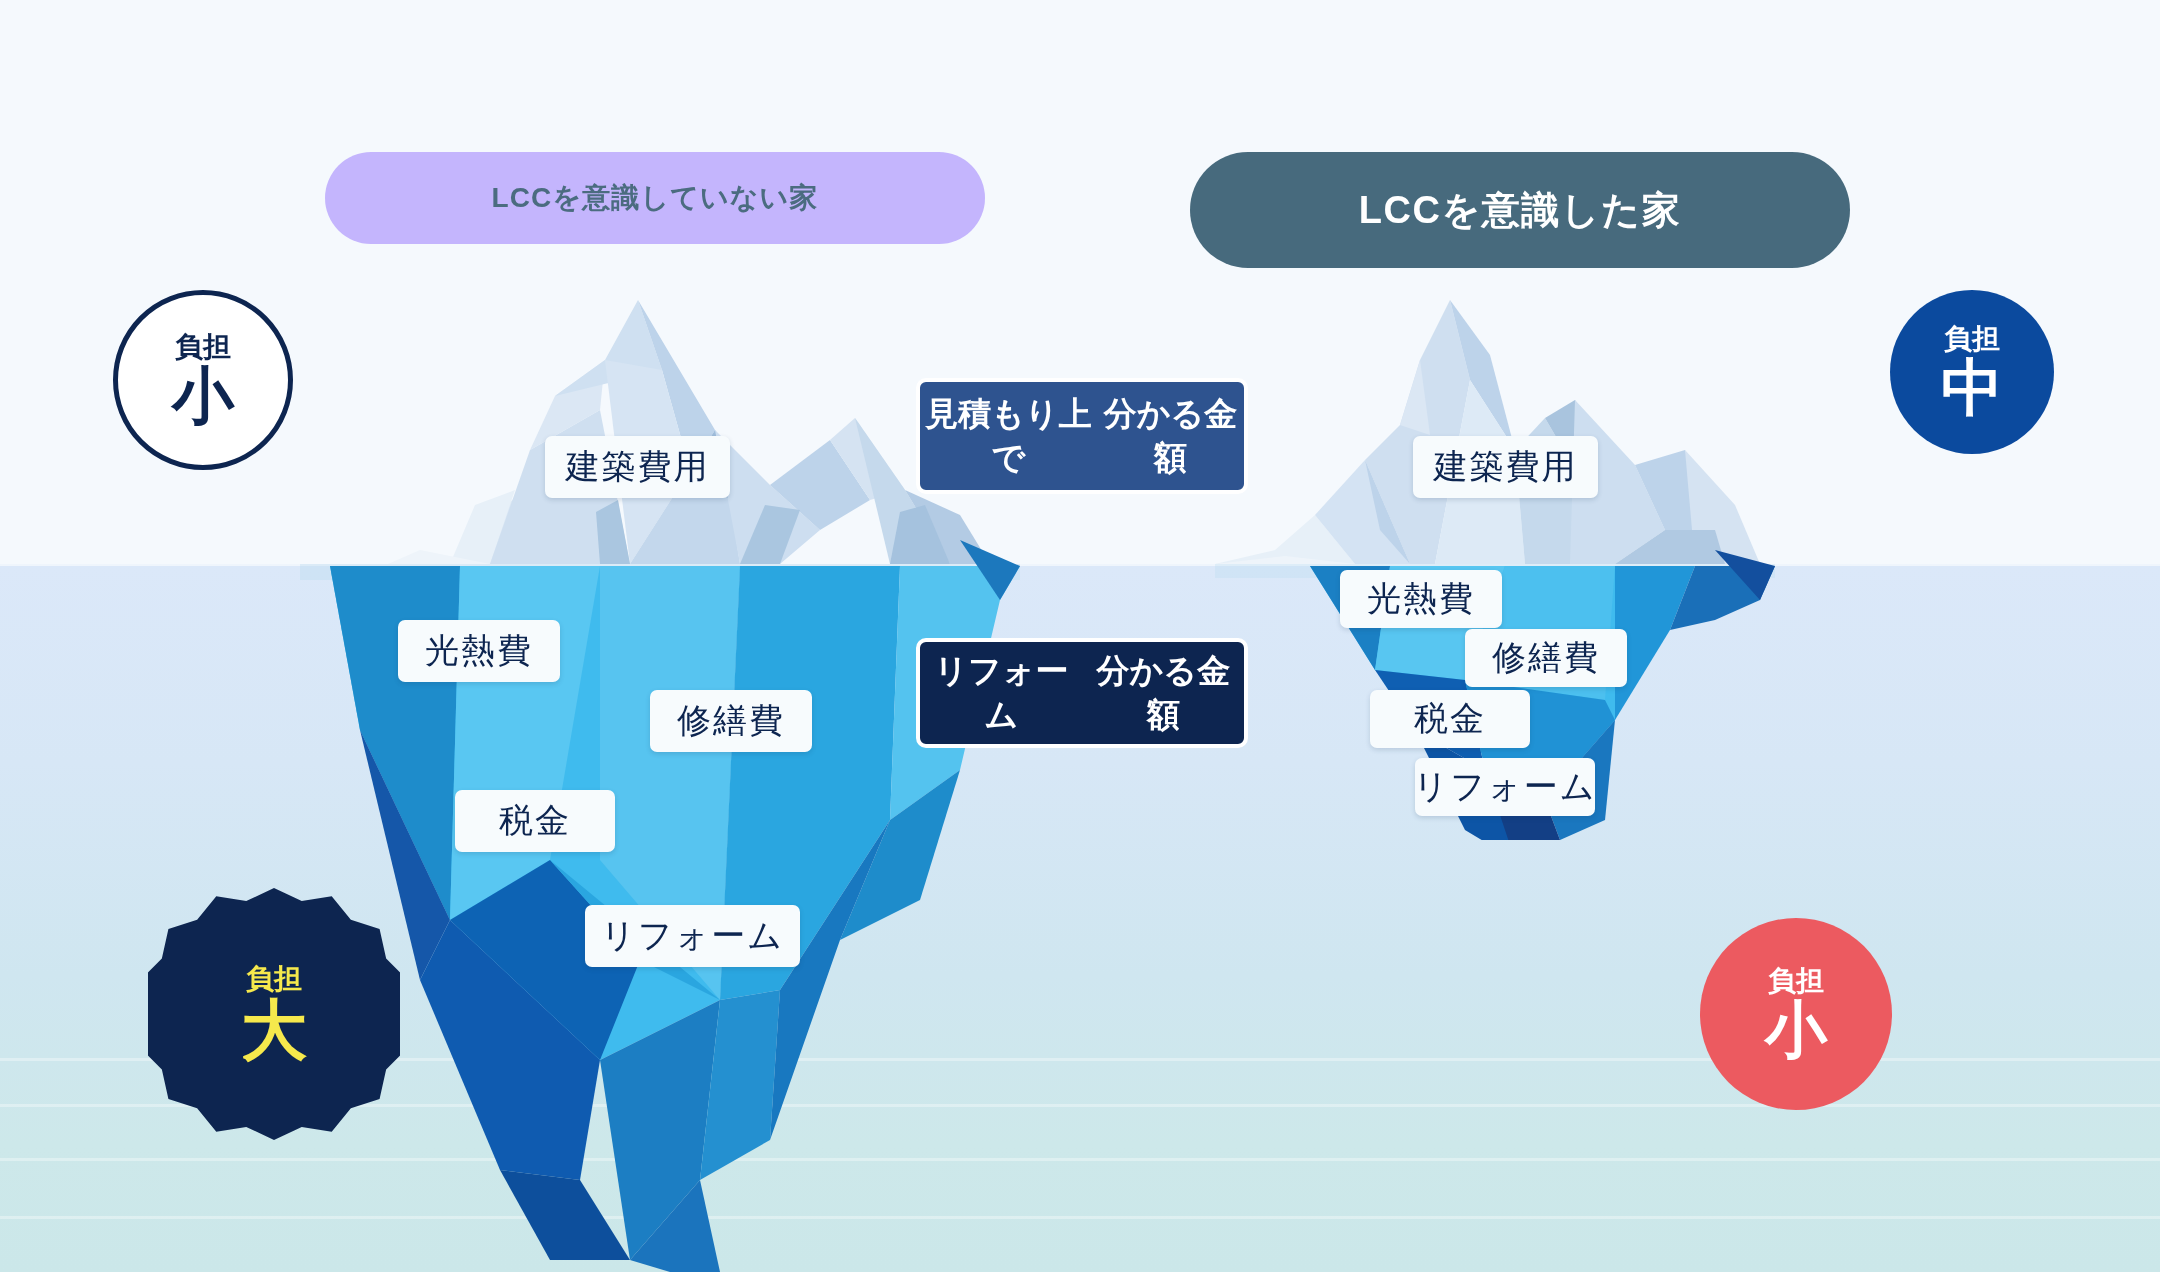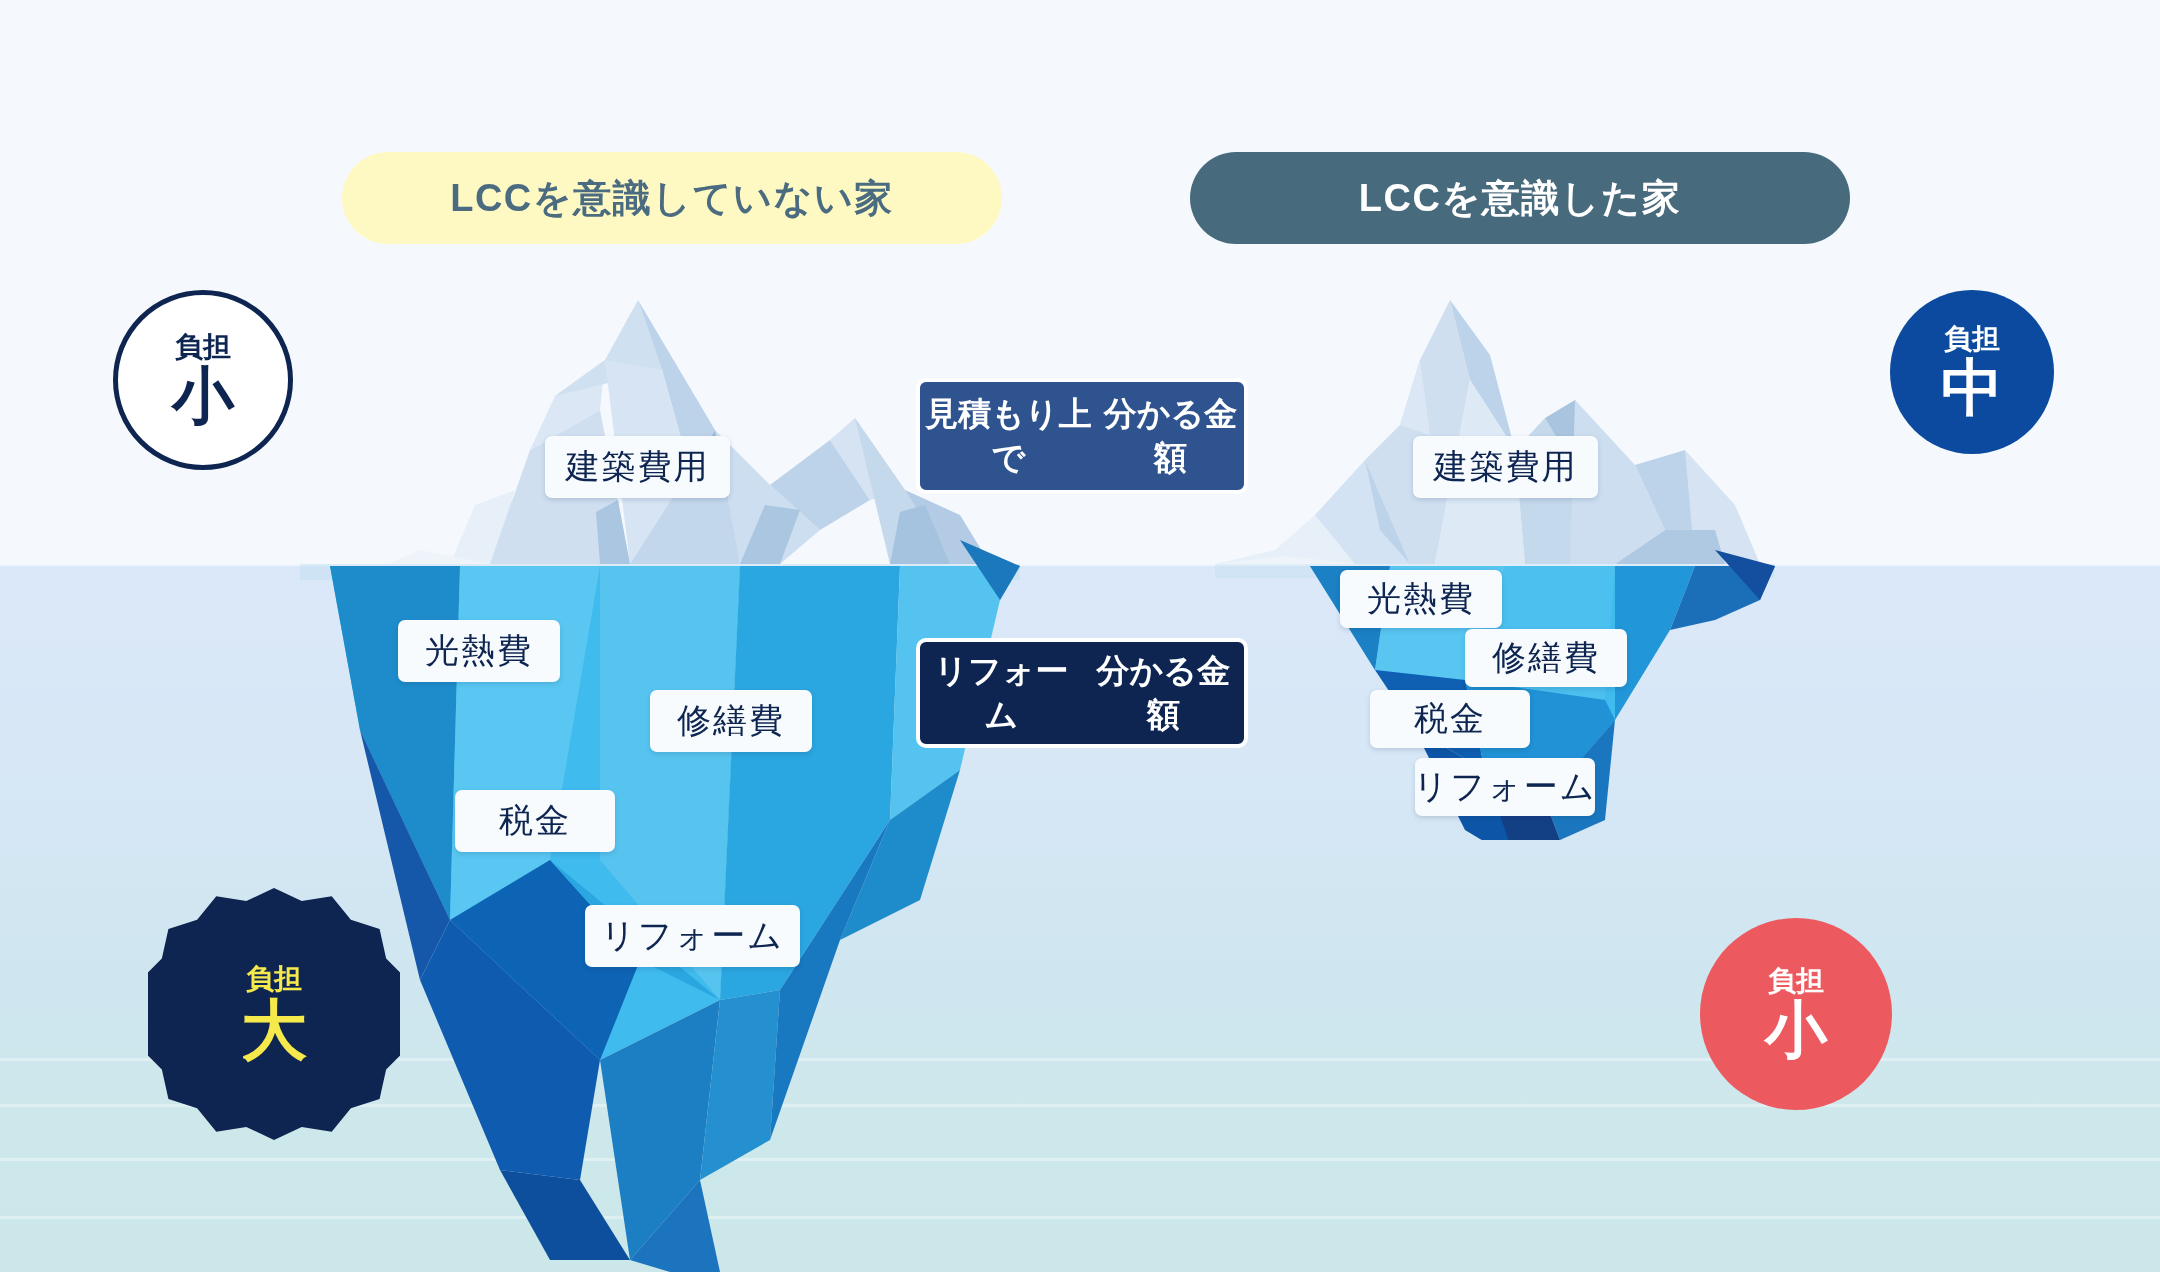--- a/index.html
+++ b/index.html
@@ -22,25 +22,25 @@
   .berg{position:absolute;}
   #berg-left{left:300px;top:300px;}
   #berg-right{left:1215px;top:300px;}
 
   
   .pill{
     position:absolute;display:flex;align-items:center;justify-content:center;
     border-radius:200px;font-weight:bold;letter-spacing:.04em;
   }
   #pill-left{
-    left:342px;top:152px;width:660px;height:92px;
-    background:#fef9c3;color:#4b6c80;font-size:38px;
+    left:325px;top:152px;width:660px;height:92px;
+    background:#c4b5fd;color:#4b6c80;font-size:28px;
   }
   #pill-right{
-    left:1190px;top:152px;width:660px;height:92px;
+    left:1190px;top:152px;width:660px;height:116px;
     background:#476a7d;color:#ffffff;font-size:38px;
   }
 
   
   .callout{
     position:absolute;display:flex;flex-direction:row;align-items:center;
     justify-content:center;border-radius:10px;color:#fff;font-weight:bold;
     font-size:33px;line-height:1.32;text-align:center;
     border:4px solid #ffffff;box-sizing:border-box;
   }

